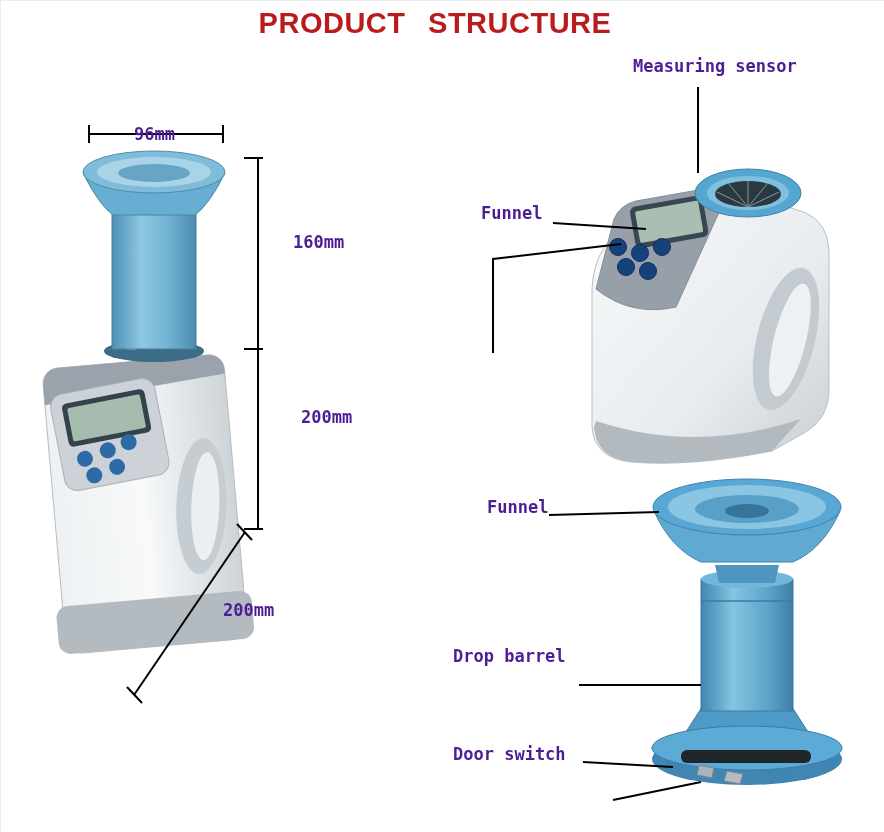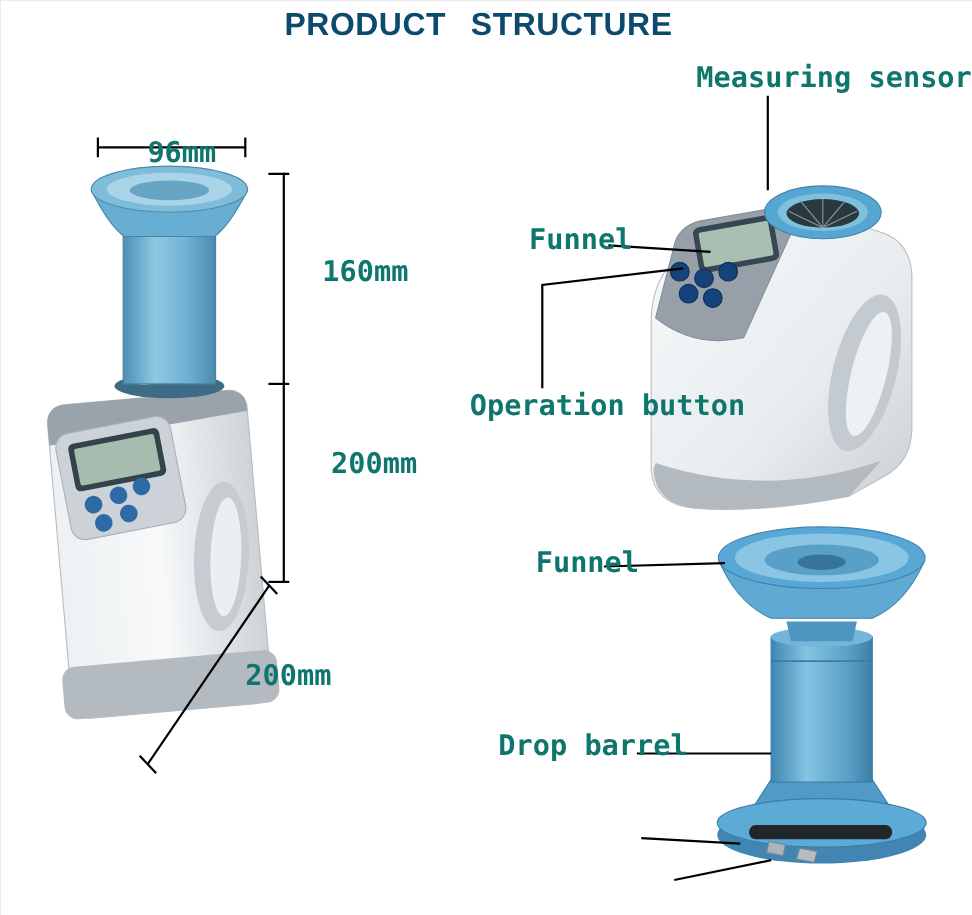--- a/index.html
+++ b/index.html
@@ -4,25 +4,25 @@
 <style>
   html,body{margin:0;padding:0;background:#fff;}
   .canvas{
     position:relative;width:884px;height:832px;background:#ffffff;
     border:1px solid #ececec;overflow:hidden;
     font-family:"DejaVu Sans Mono", monospace;
   }
   .title{
     position:absolute;top:6px;left:0;width:868px;text-align:center;
     font-family:"Liberation Sans", sans-serif;font-weight:800;font-size:29px;
-    color:#0c4a6e;letter-spacing:.5px;word-spacing:14px;
+    color:#b91c1c;letter-spacing:.5px;word-spacing:14px;
   }
   .lbl,.dim{
     position:absolute;font-family:"DejaVu Sans Mono", monospace;
-    font-weight:bold;font-size:26px;color:#0f766e;white-space:nowrap;line-height:1.1;padding-left:28px;
+    font-weight:bold;font-size:17px;color:#4c1d95;white-space:nowrap;line-height:1.1;padding-left:28px;
   }
   .product{position:absolute;margin:0;padding:0;}
   .lines{position:absolute;left:0;top:0;pointer-events:none;}
 </style>
 </head>
 <body>
 
 <div class="canvas">
 
   <div class="title">PRODUCT STRUCTURE</div>
@@ -169,22 +169,22 @@
       <polyline points="243,348 262,348"></polyline>
       <polyline points="243,528 262,528"></polyline>
       <polyline points="244,531 133,694"></polyline>
       <polyline points="236,523 251,539"></polyline>
       <polyline points="126,686 141,702"></polyline>
     </g>
   </svg>
 
   <div class="lbl" style="left:604px;top:56px">Measuring sensor</div>
   <div class="lbl" style="left:452px;top:203px">Funnel</div>
-  <div class="lbl" style="left:398px;top:354px">Operation button</div>
   <div class="lbl" style="left:458px;top:497px">Funnel</div>
-  <div class="lbl" style="left:424px;top:663px">Drop barrel</div>
+  <div class="lbl" style="left:424px;top:646px">Drop barrel</div>
+  <div class="lbl" style="left:424px;top:744px">Door switch</div>
 
   <div class="dim" style="left:105px;top:124px">96mm</div>
   <div class="dim" style="left:264px;top:232px">160mm</div>
   <div class="dim" style="left:272px;top:407px">200mm</div>
   <div class="dim" style="left:194px;top:600px">200mm</div>
 
 </div>
 
 </body></html>

